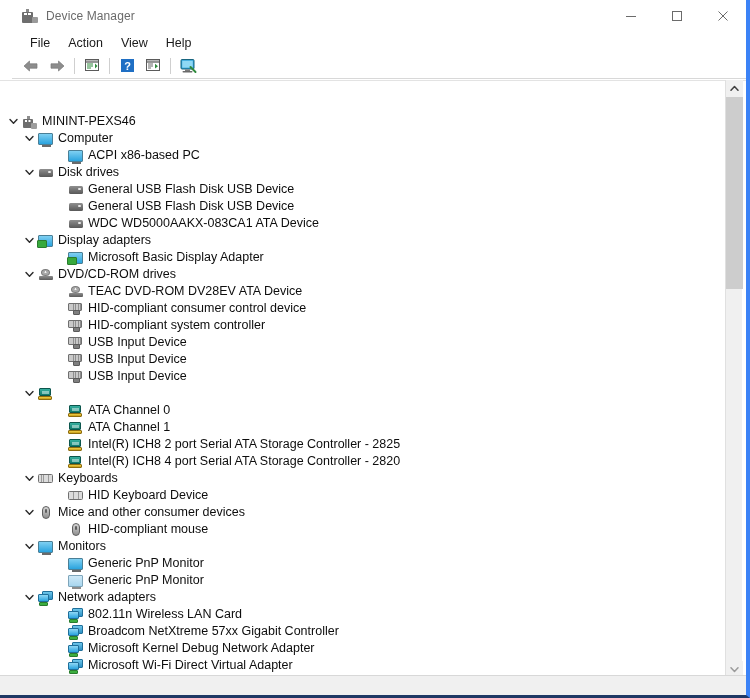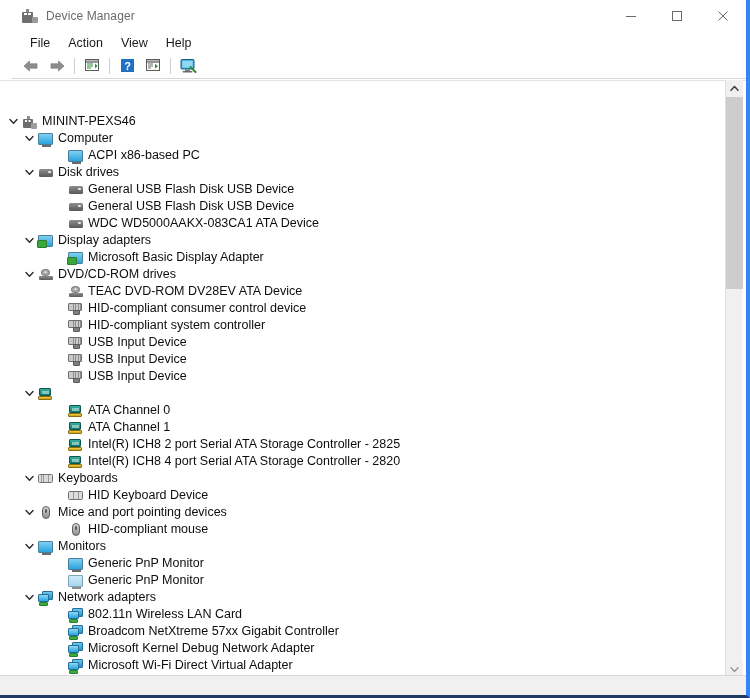--- a/index.html
+++ b/index.html
@@ -640,21 +640,21 @@
         </div>
         <div class="row lvl1">
           <div class="chev">
             <svg width="9" height="7" viewBox="0 0 9 7">
               <path d="M1 1.6 L4.5 5.3 L8 1.6" fill="none" stroke="#2b2b2b" stroke-width="1.4" stroke-linecap="round" stroke-linejoin="round"></path>
             </svg>
           </div>
           <div class="ico">
             <div class="i-mouse"></div>
           </div>
-          <span class="lbl">Mice and port pointing devices</span>
+          <span class="lbl">Mice and other consumer devices</span>
         </div>
         <div class="row lvl2">
           <div class="ico">
             <div class="i-mouse"></div>
           </div>
           <span class="lbl">HID-compliant mouse</span>
         </div>
         <div class="row lvl1">
           <div class="chev">
             <svg width="9" height="7" viewBox="0 0 9 7">

